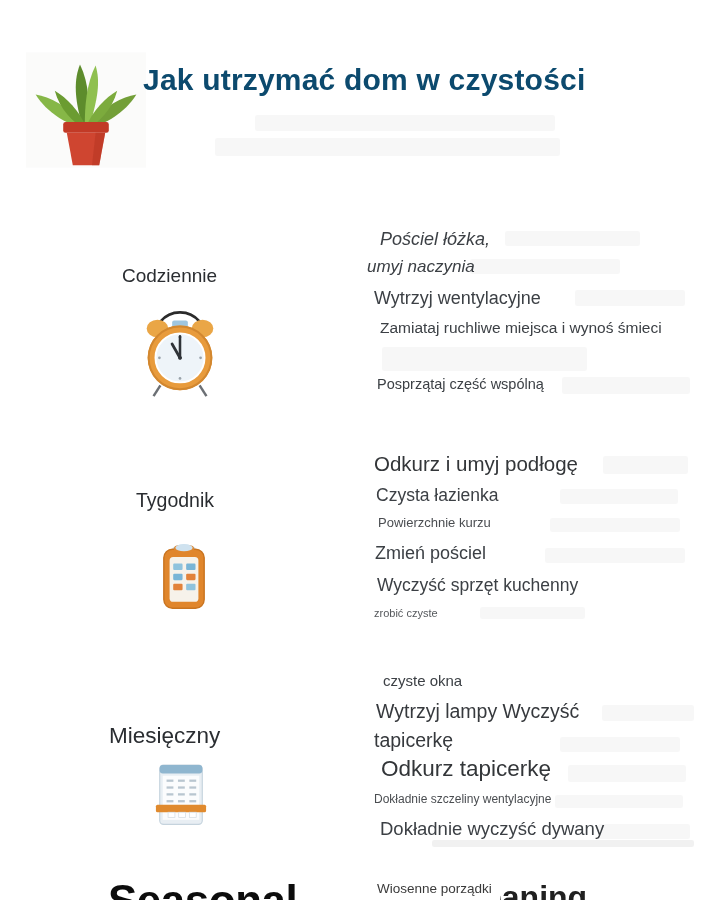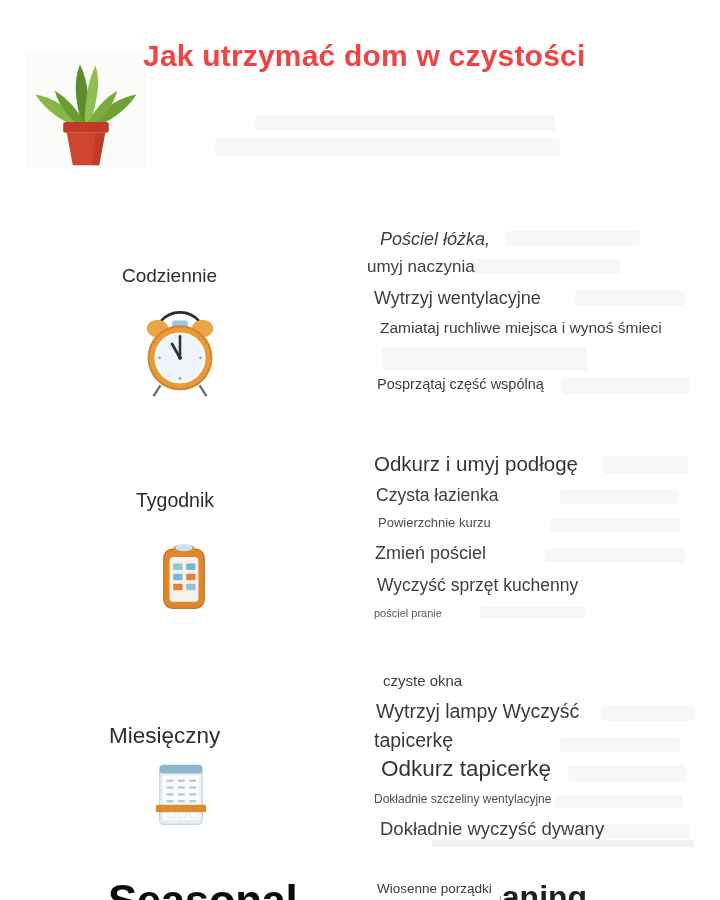--- a/index.html
+++ b/index.html
@@ -4,37 +4,37 @@
 <style>
   html,body{margin:0;padding:0;}
   body{
     width:720px;height:900px;position:relative;overflow:hidden;
     background:#ffffff;
     font-family:"Liberation Sans", sans-serif;
     color:#3c4045;
   }
   .abs{position:absolute;white-space:nowrap;}
   
-  .title{left:143px;top:39px;font-size:30px;font-weight:600;color:#ef4444;letter-spacing:.2px;}
+  .title{left:143px;top:63px;font-size:30px;font-weight:600;color:#0c4a6e;letter-spacing:.2px;}
   .plant-wrap{left:26px;top:50px;width:120px;height:120px;}
   
   .ghost{position:absolute;background:rgba(0,0,0,0.030);border-radius:2px;}
   .ghost.strong{background:rgba(0,0,0,0.055);}
   
   .sec-label{color:#2a2d31;}
   #lbl-daily{left:122px;top:265px;font-size:19px;}
   #lbl-weekly{left:136px;top:489px;font-size:19.5px;}
   #lbl-monthly{left:109px;top:723px;font-size:22.5px;}
   
   .icon-daily{left:131px;top:300px;width:98px;height:102px;}
   .icon-weekly{left:148px;top:541px;width:72px;height:74px;}
   .icon-monthly{left:143px;top:756px;width:76px;height:76px;}
   
   .d0{left:380px;top:229px;font-size:18px;font-style:italic;}
-  .d1{left:367px;top:257px;font-size:17px;}
+  .d1{left:367px;top:257px;font-size:17px;font-style:italic;}
   .d2{left:374px;top:288px;font-size:18px;}
   .d3{left:380px;top:319px;font-size:15.5px;}
   .d4{left:377px;top:376px;font-size:14.5px;}
   
   .w0{left:374px;top:452px;font-size:20.5px;color:#333639;}
   .w1{left:376px;top:485px;font-size:17.5px;}
   .w2{left:378px;top:515px;font-size:13px;color:#4a4d51;}
   .w3{left:375px;top:543px;font-size:18px;}
   .w4{left:377px;top:575px;font-size:17.5px;}
   .w5{left:374px;top:607px;font-size:11px;color:#55585c;}
@@ -123,21 +123,21 @@
     <rect x="53" y="44" width="13" height="9" rx="1.5" fill="#e2823a"></rect>
     <rect x="35" y="58" width="13" height="9" rx="1.5" fill="#e2823a"></rect>
     <rect x="53" y="58" width="13" height="9" rx="1.5" fill="#8fc3dd"></rect>
   </svg>
 </div>
 <div class="abs w0">Odkurz i umyj podłogę</div>
 <div class="abs w1">Czysta łazienka</div>
 <div class="abs w2">Powierzchnie kurzu</div>
 <div class="abs w3">Zmień pościel</div>
 <div class="abs w4">Wyczyść sprzęt kuchenny</div>
-<div class="abs w5">pościel pranie</div>
+<div class="abs w5">zrobić czyste</div>
 <div class="ghost" style="left:603px;top:456px;width:85px;height:18px;"></div>
 <div class="ghost" style="left:560px;top:489px;width:118px;height:15px;"></div>
 <div class="ghost" style="left:550px;top:518px;width:130px;height:14px;"></div>
 <div class="ghost" style="left:545px;top:548px;width:140px;height:15px;"></div>
 <div class="ghost" style="left:480px;top:607px;width:105px;height:12px;"></div>
 
 <div class="abs sec-label" id="lbl-monthly">Miesięczny</div>
 <div class="abs icon-monthly">
   <svg width="76" height="76" viewBox="0 0 100 100">
     <rect x="22" y="12" width="56" height="78" rx="5" fill="#e8eef3"></rect>

